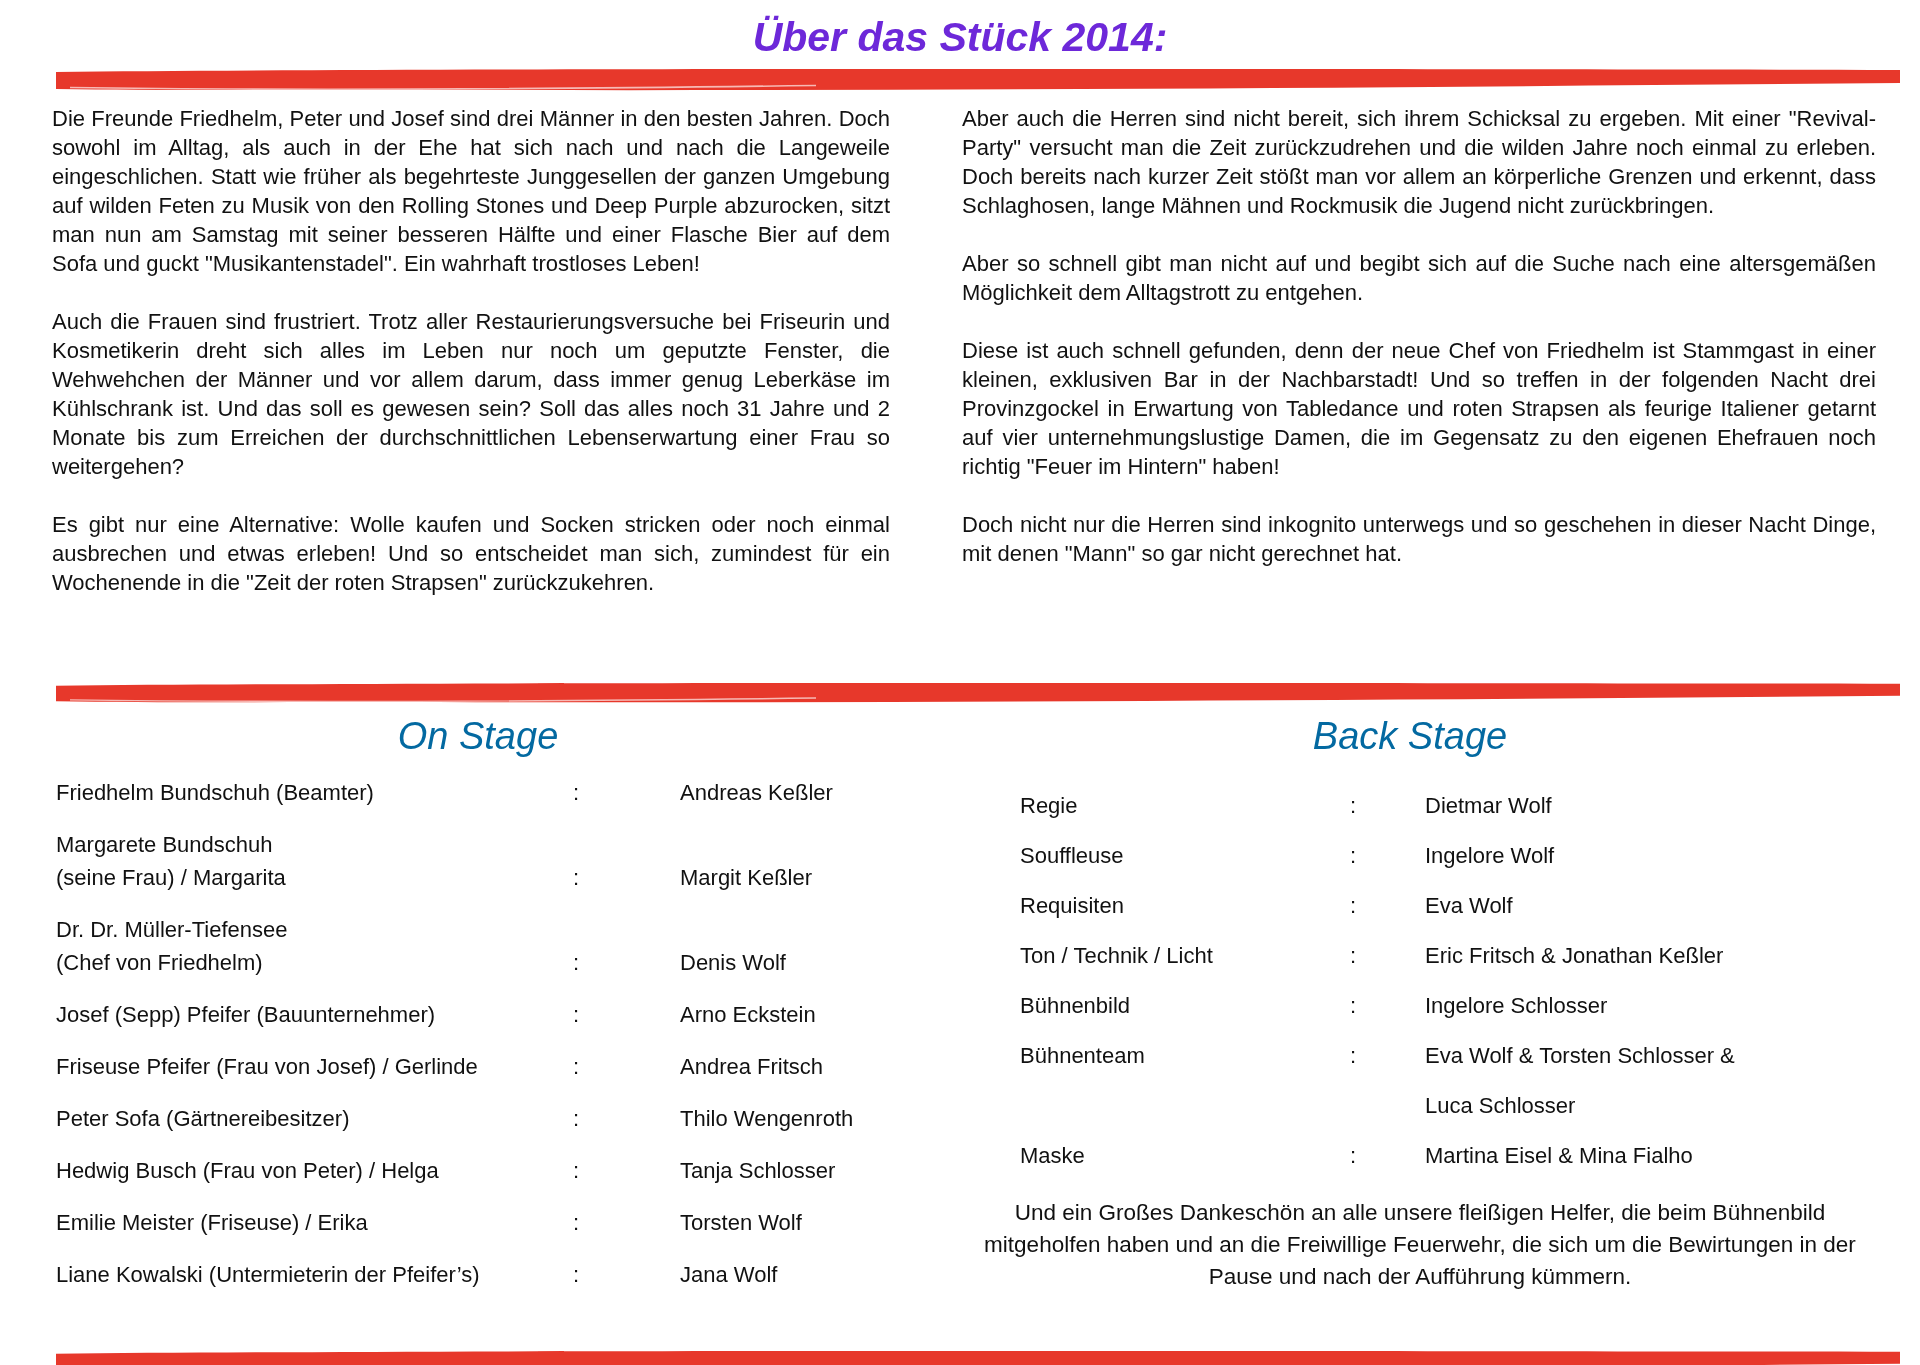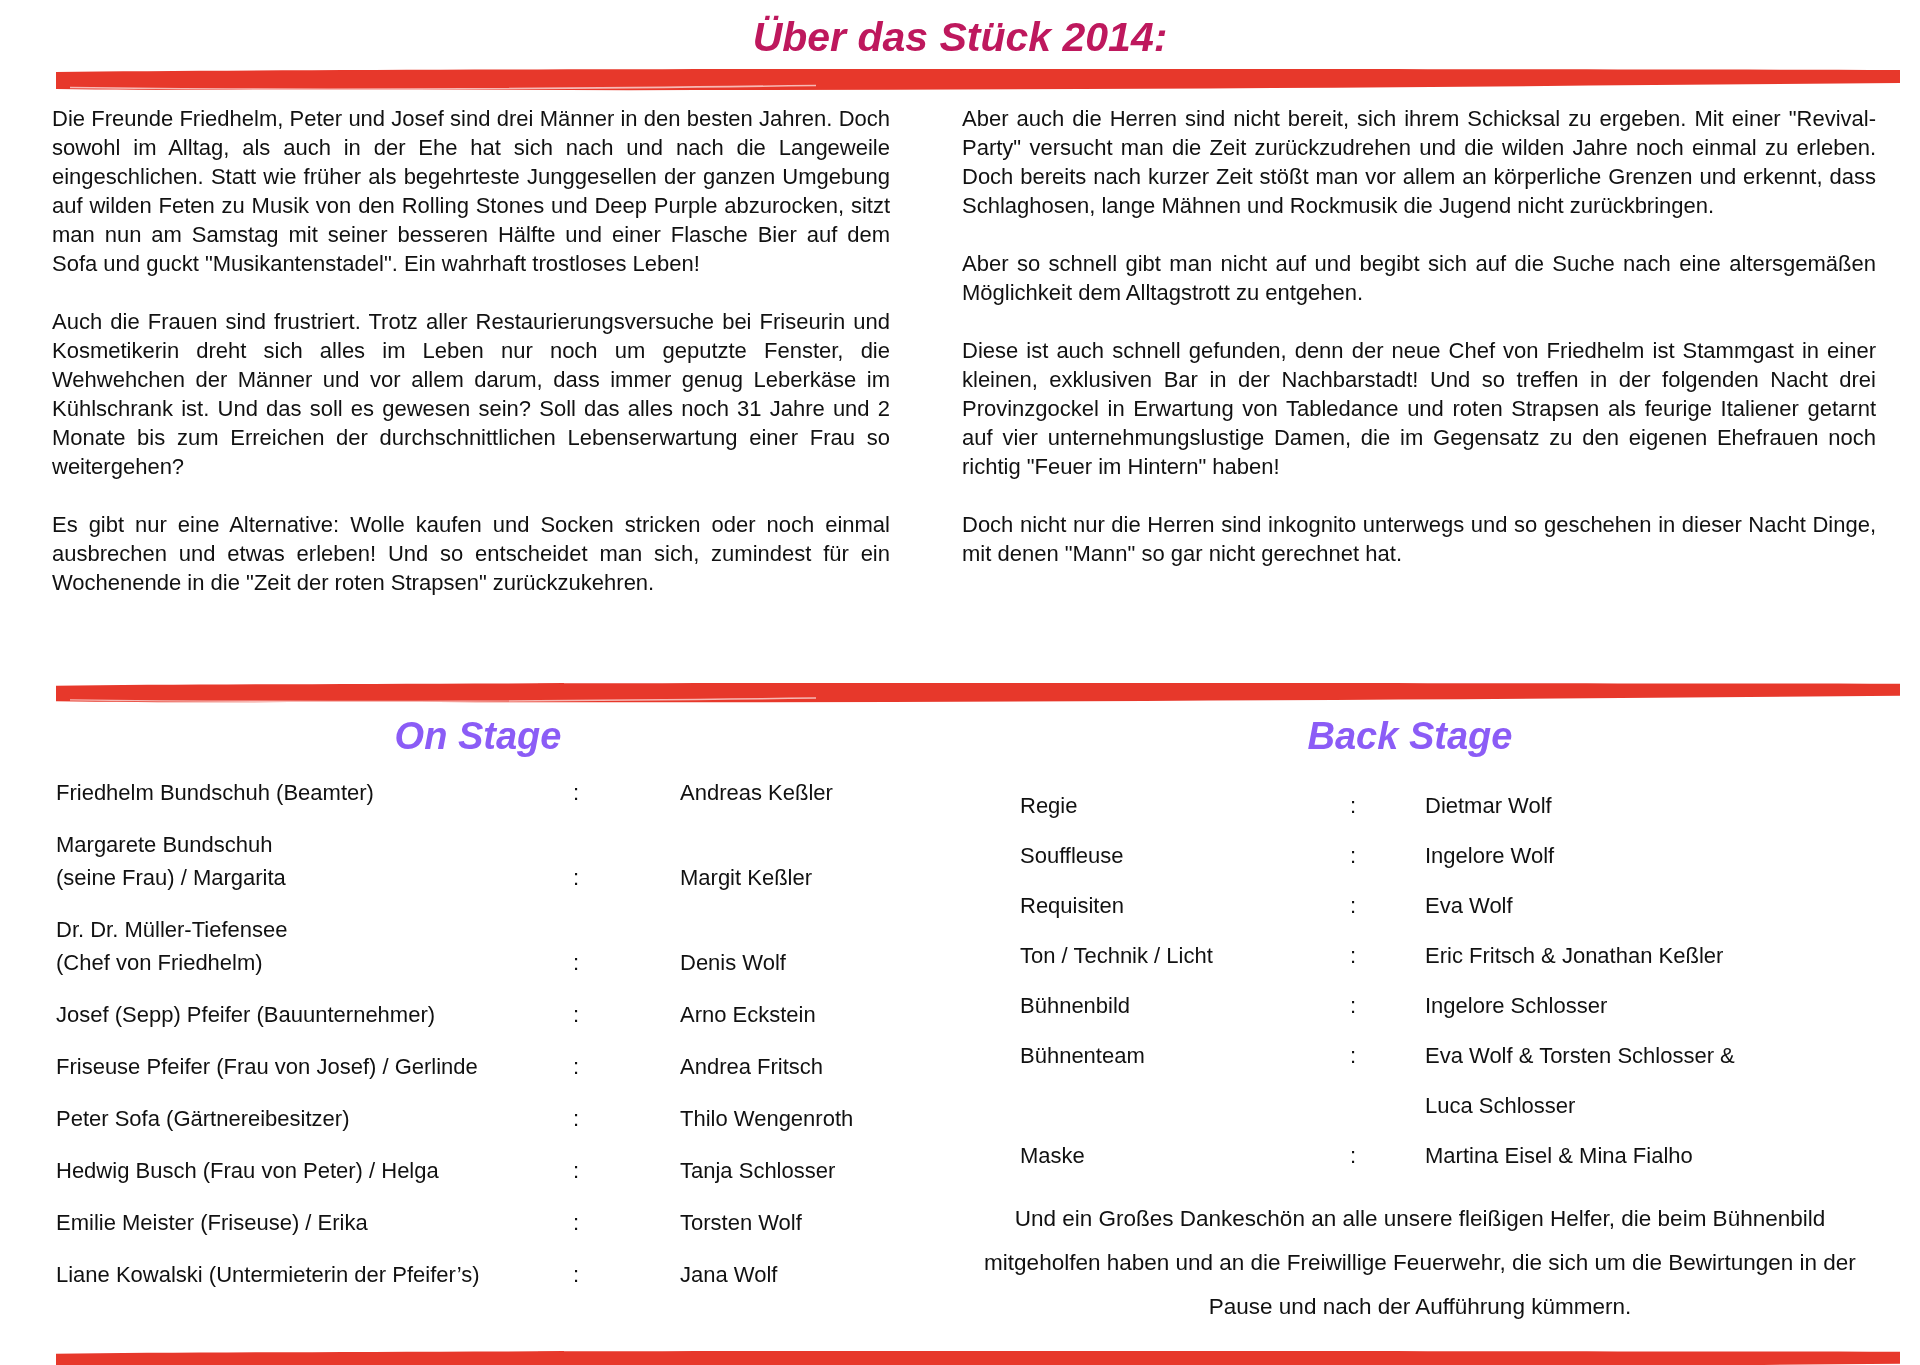--- a/index.html
+++ b/index.html
@@ -3,55 +3,55 @@
 <meta charset="utf-8">
 <style>
   html,body { margin:0; padding:0; background:#ffffff; }
   .page {
     position:relative; width:1920px; height:1365px; overflow:hidden;
     background:#ffffff; color:#111;
     font-family:"Liberation Sans", sans-serif;
   }
   .title {
     font-style:italic; font-weight:700; font-size:41px; line-height:46px;
-    color:#be185d; text-align:center; margin:14px 0 1px;
+    color:#6d28d9; text-align:center; margin:14px 0 1px;
   }
   .bar { display:block; width:1844px; height:24px; margin:8px 20px 0 56px; }
   .bar.mid { height:22px; margin-top:6px; }
   .bar.bottom { position:absolute; left:56px; bottom:-7px; margin:0; height:22px; }
   .about {
     display:flex; gap:72px; padding:12px 44px 0 52px; box-sizing:border-box;
     min-height:584px; font-size:22px; line-height:29px; text-align:justify;
   }
   .about .col-left { flex:0 0 838px; width:838px; }
   .about .col-right { flex:1; }
   .about p { margin:0 0 29px; }
   .stage { display:flex; align-items:flex-start; }
   .on-stage  { margin-left:56px;  width:844px; }
   .back-stage{ margin-left:120px; width:780px; }
   .stage h2 {
-    font-style:italic; font-weight:700; font-size:38px; line-height:40px;
-    color:#8b5cf6; text-align:center; margin:12px 0 20px;
+    font-style:italic; font-weight:400; font-size:38px; line-height:40px;
+    color:#0369a1; text-align:center; margin:12px 0 20px;
   }
   .back-stage h2 { margin-bottom:25px; }
   .cast-row { display:flex; font-size:22px; }
   .on-stage .cast-row { align-items:flex-end; margin-bottom:19px;gap:23px; }
   .on-stage .cell { line-height:33px; }
   .on-stage .role { width:494px; }
   .on-stage .colon { width:84px; }
   .on-stage .name { flex:1; }
   .back-stage .cast-row { align-items:flex-start; margin-bottom:0; }
   .back-stage .cell { line-height:50px; }
   .back-stage .role { width:330px; }
   .back-stage .colon { width:75px; }
   .back-stage .name { flex:1; }
   .role, .name { white-space:pre-line; }
   .thanks {
     width:880px; margin:16px 0 0 -40px; text-align:center;
-    font-size:22.5px; line-height:44px;
+    font-size:22.5px; line-height:32px;
   }
 </style>
 </head>
 <body>
 
 <div class="page">
 
   <h1 class="title">Über das Stück 2014:</h1>
 
   <svg class="bar" viewBox="0 0 1844 24" preserveAspectRatio="none">

